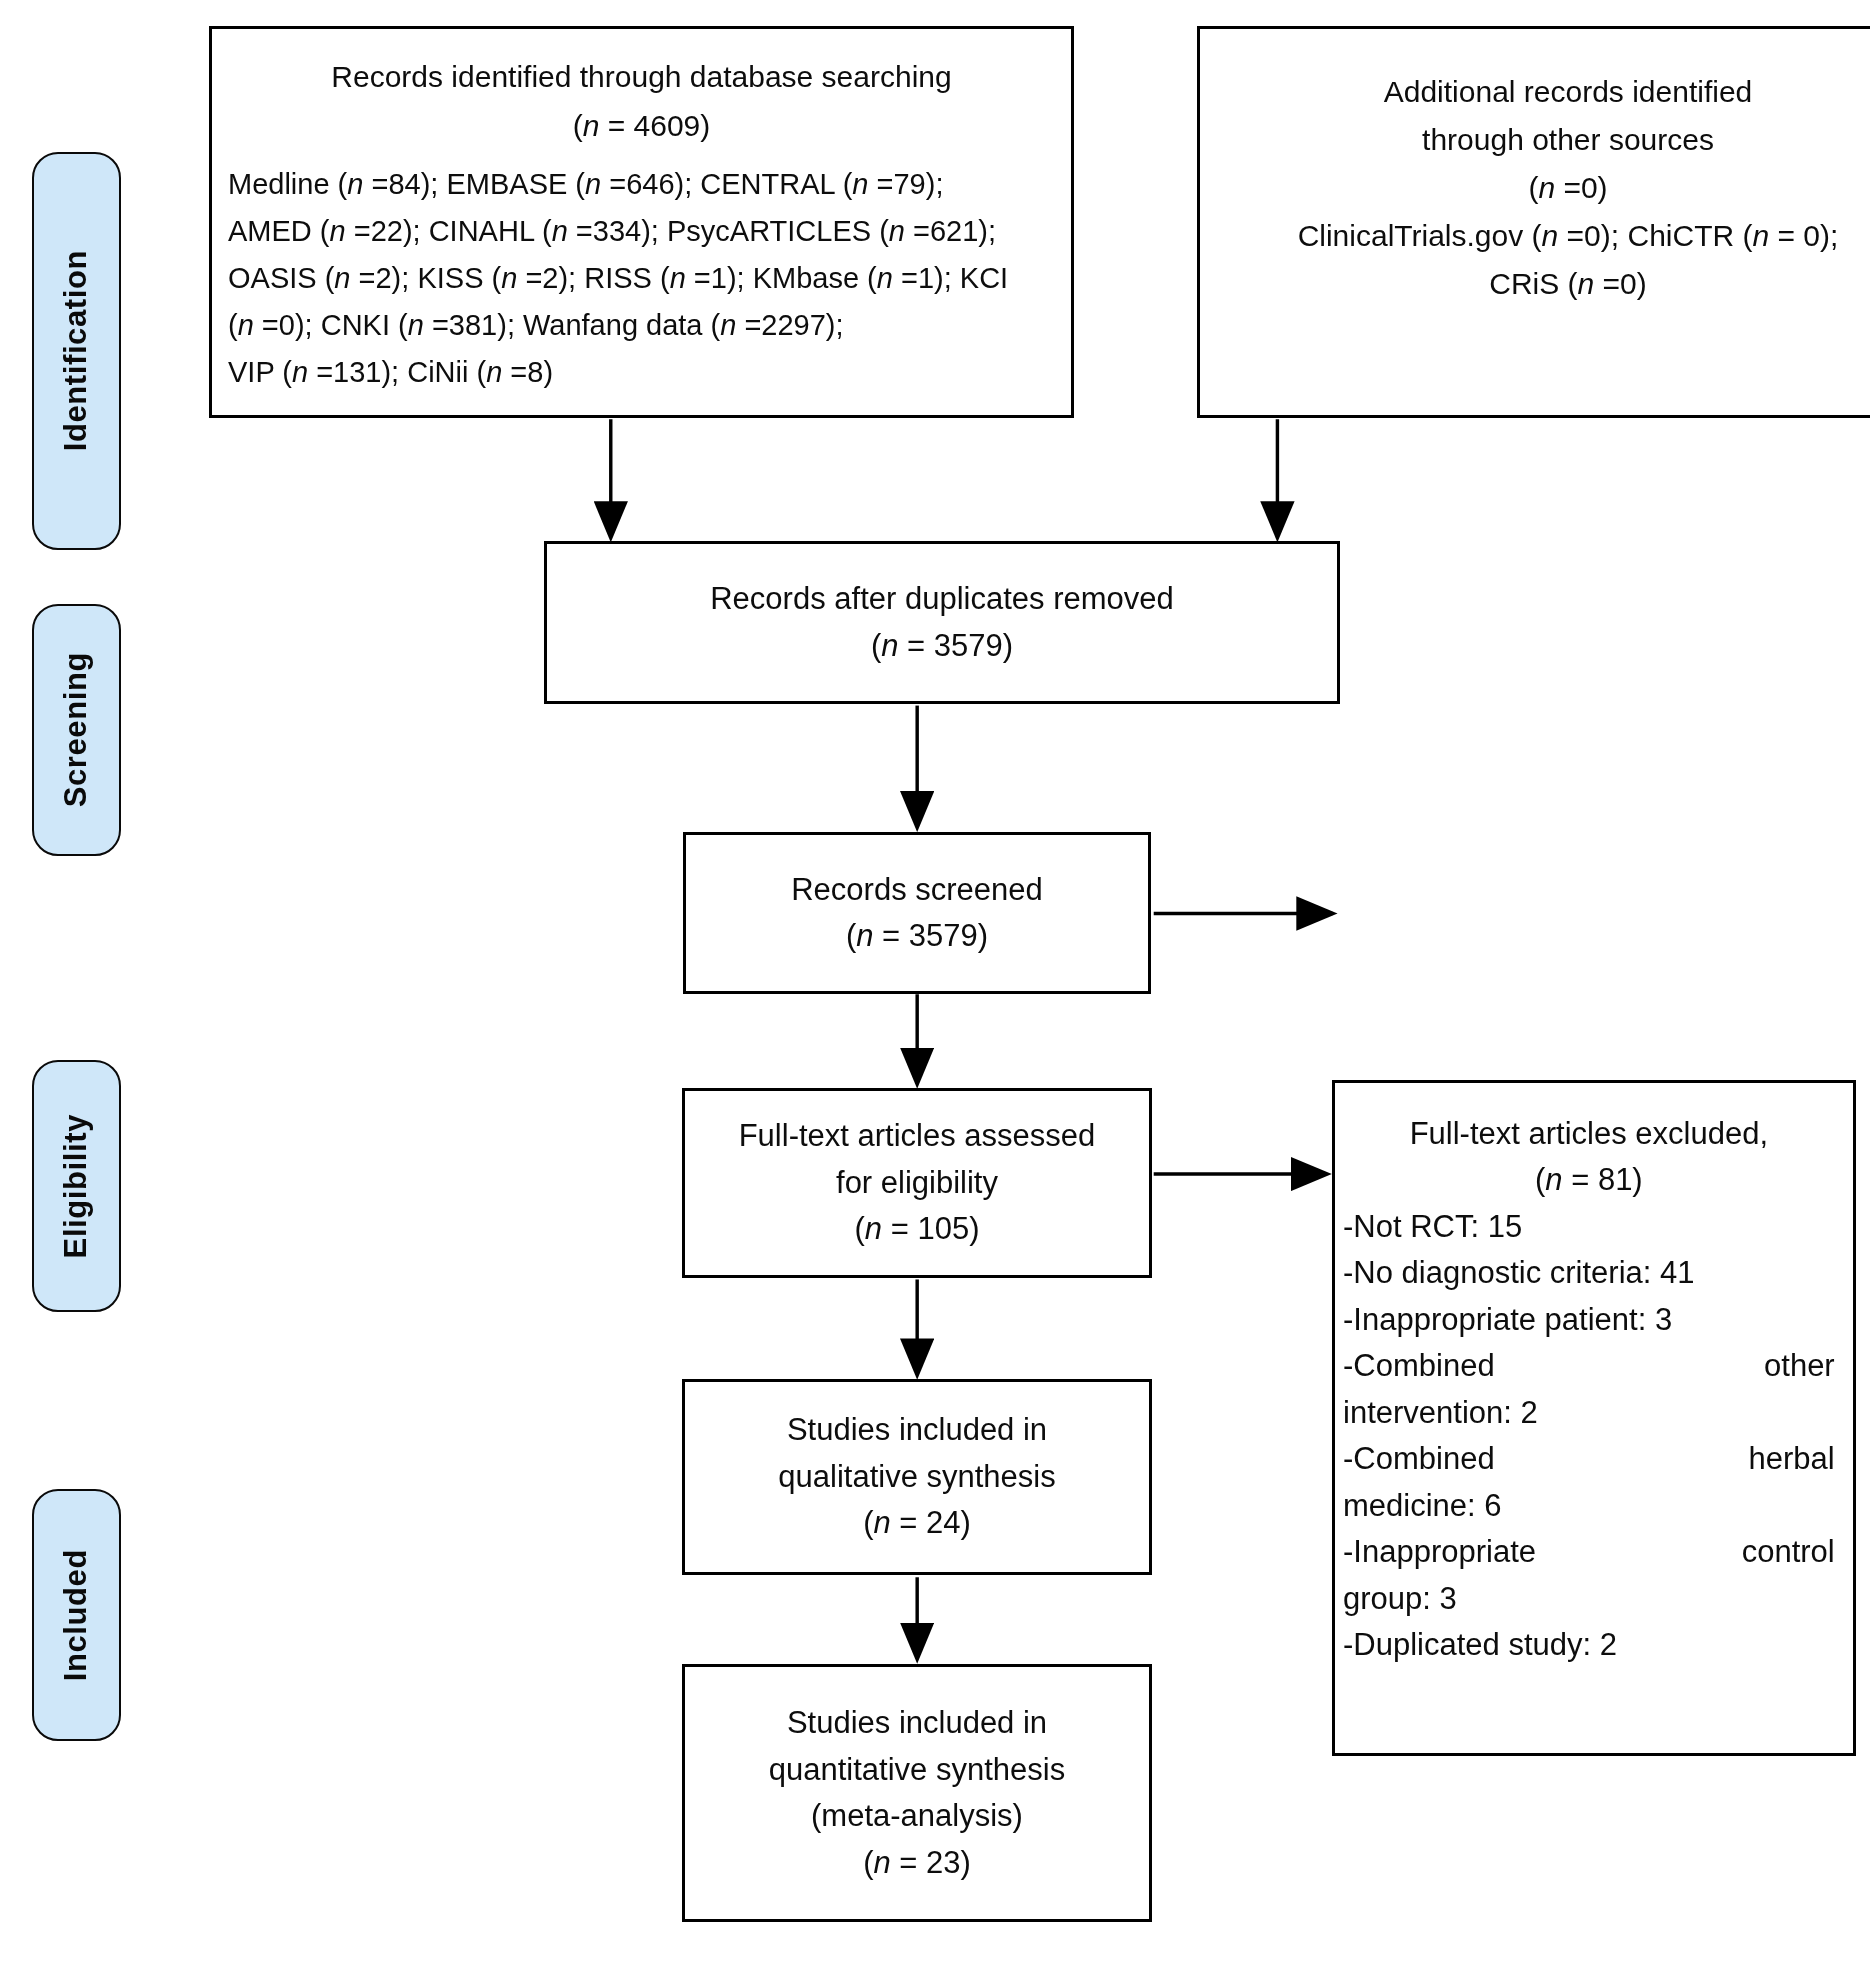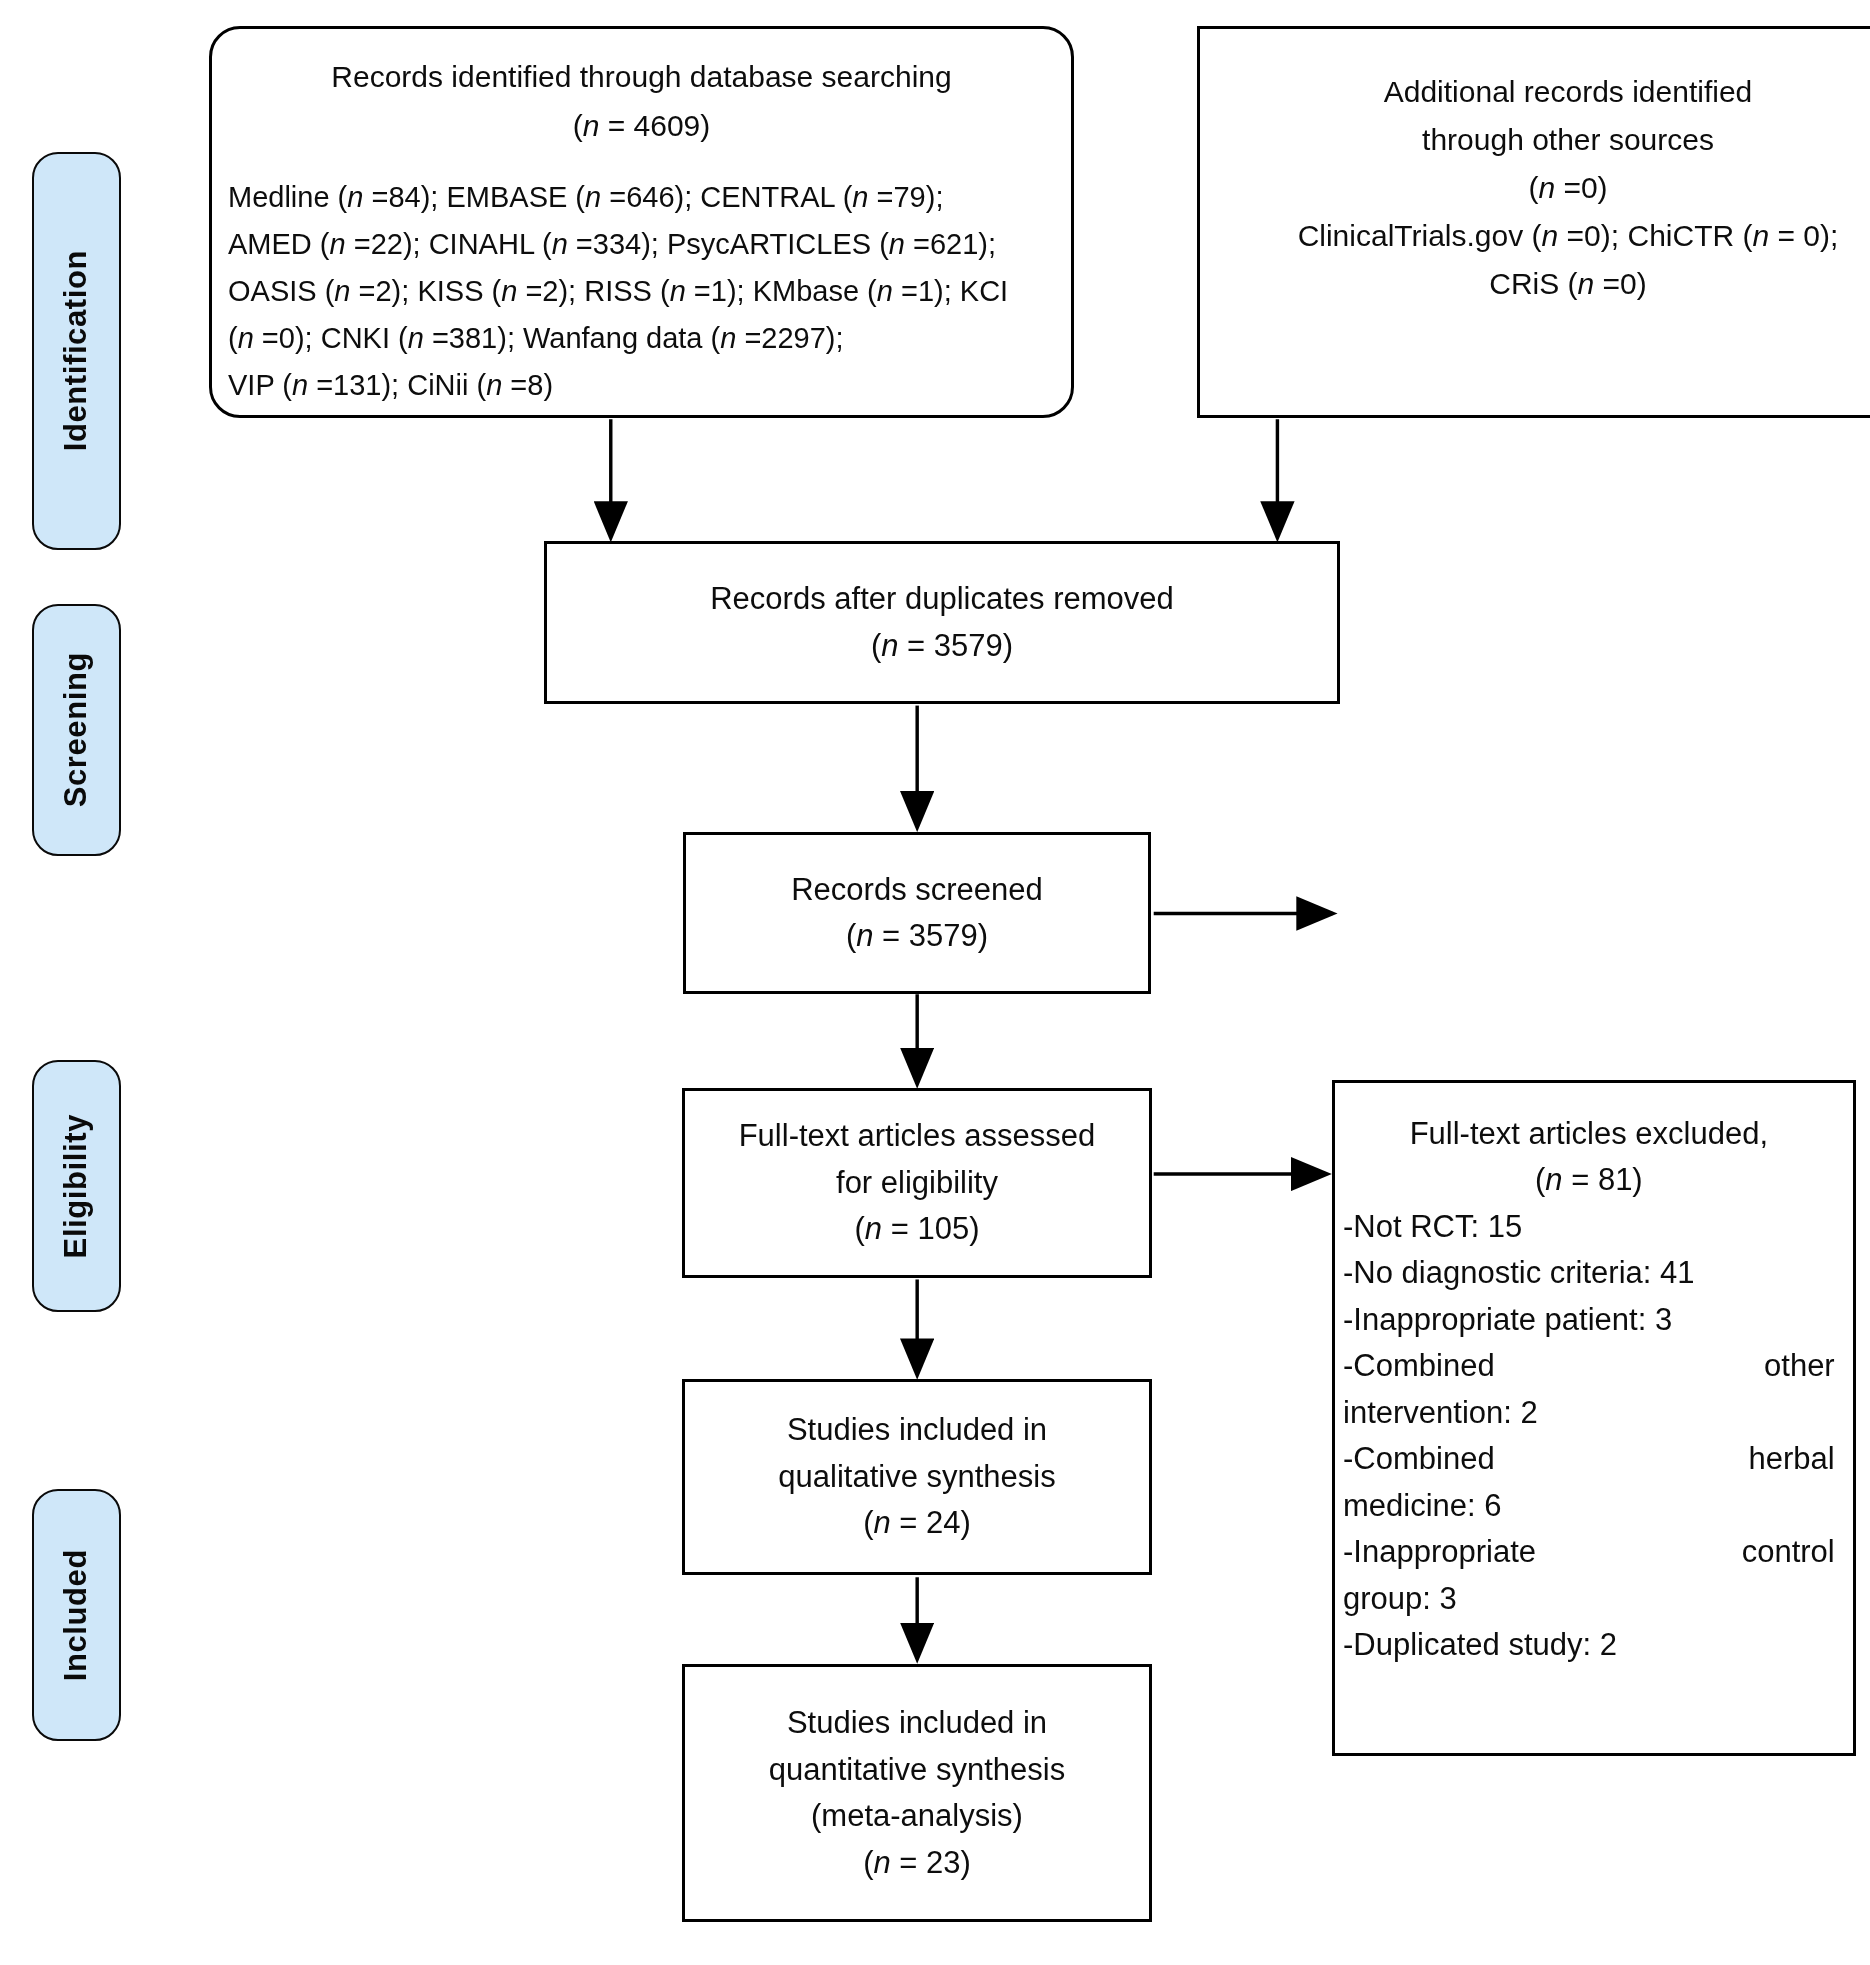--- a/index.html
+++ b/index.html
@@ -13,21 +13,21 @@
   .vtext{writing-mode:vertical-rl;transform:rotate(180deg);font-weight:bold;
          font-size:31px;letter-spacing:0.6px;color:#0a0a0a;}
   .box{position:absolute;background:#ffffff;border:3.4px solid #000000;
        box-sizing:border-box;z-index:2;font-size:31px;line-height:1.5;
        display:flex;flex-direction:column;justify-content:center;
        padding:5.7px 16px;}
   .box .c{text-align:center;}
   .box .l{text-align:left;white-space:nowrap;}
   .jline{text-align:justify;text-align-last:justify;}
   #box-db-search{justify-content:flex-start;padding-top:24px;line-height:1.62;font-size:30px;}
-  #box-db-search .list{font-size:29px;margin-top:24px;}
+  #box-db-search .list{font-size:29px;margin-top:11px;}
   #box-other-sources{justify-content:flex-start;padding-top:39px;line-height:1.6;font-size:30px;}
   #box-fulltext-excluded{justify-content:flex-start;padding-top:27.5px;padding-left:8px;padding-right:18.3px;}
   i{font-style:italic;}
 </style>
 </head>
 <body>
 
 <div class="canvas">
 
   <svg class="arrows" viewBox="0 0 3266 3431">
@@ -52,21 +52,21 @@
   <div class="stage" style="top:604px;height:252px;">
     <span class="vtext">Screening</span>
   </div>
   <div class="stage" style="top:1060px;height:252px;">
     <span class="vtext">Eligibility</span>
   </div>
   <div class="stage" style="top:1489px;height:252px;">
     <span class="vtext">Included</span>
   </div>
 
-  <div class="box" id="box-db-search" style="left:209px;top:26px;width:865px;height:392px;border-radius:31px;">
+  <div class="box" id="box-db-search" style="left:209px;top:26px;width:865px;height:392px;">
     <div class="c mathn">Records identified through database searching</div>
     <div class="c mathn">(<i>n</i> = 4609)</div>
     <div class="list">
       <div class="l mathn">Medline (<i>n</i> =84); EMBASE (<i>n</i> =646); CENTRAL (<i>n</i> =79);</div>
       <div class="l mathn">AMED (<i>n</i> =22); CINAHL (<i>n</i> =334); PsycARTICLES (<i>n</i> =621);</div>
       <div class="l mathn">OASIS (<i>n</i> =2); KISS (<i>n</i> =2); RISS (<i>n</i> =1); KMbase (<i>n</i> =1); KCI</div>
       <div class="l mathn">(<i>n</i> =0); CNKI (<i>n</i> =381); Wanfang data (<i>n</i> =2297);</div>
       <div class="l mathn">VIP (<i>n</i> =131); CiNii (<i>n</i> =8)</div>
     </div>
   </div>

